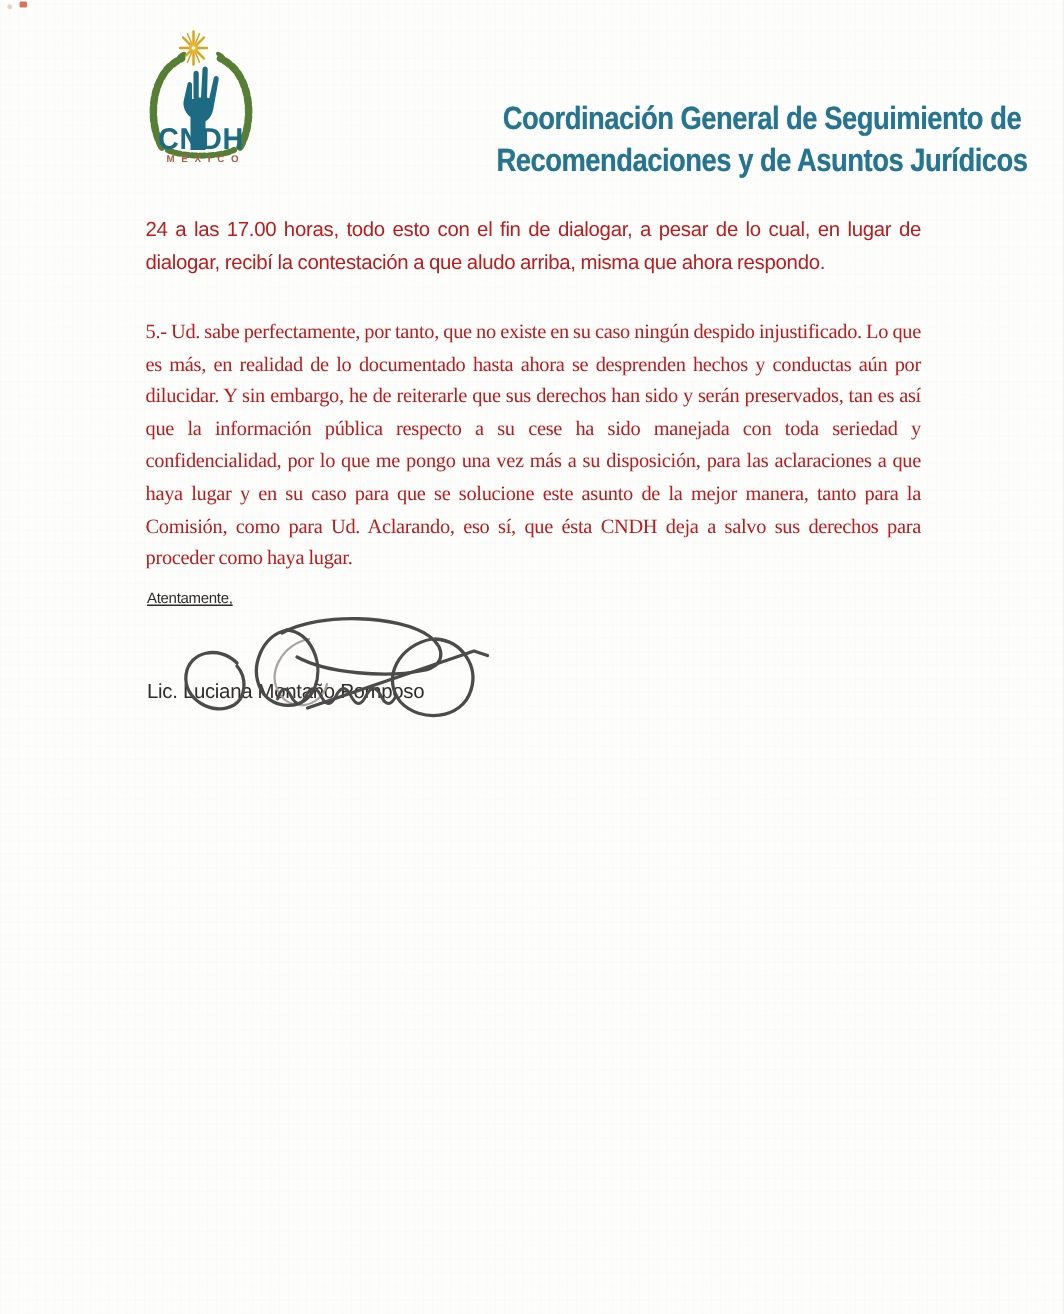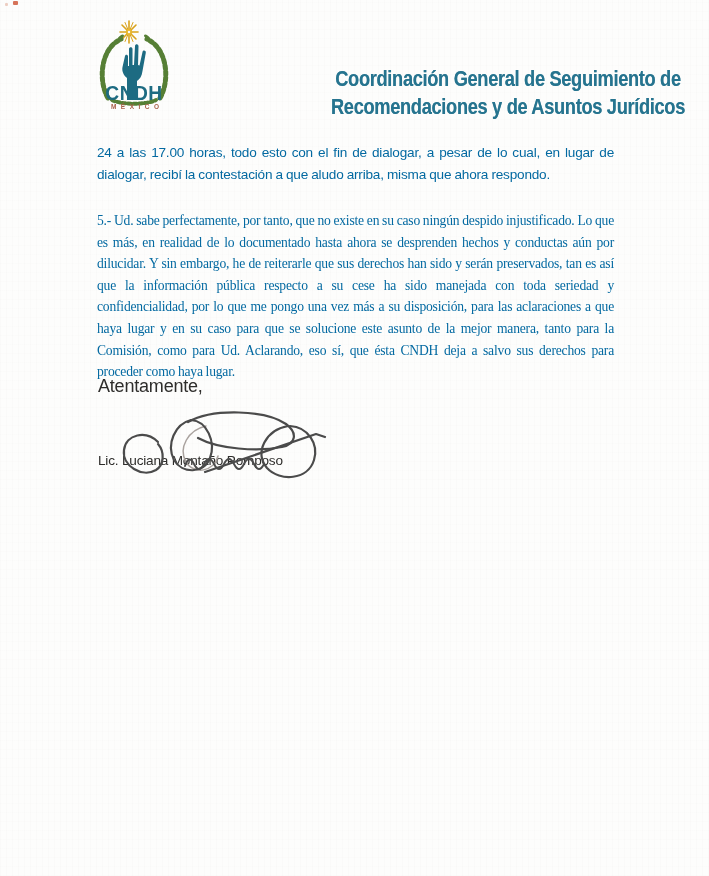--- a/index.html
+++ b/index.html
@@ -55,25 +55,25 @@
     transform-origin:50% 50%;
     text-shadow:0 0 .6px rgba(38,116,143,.65);
   }
 
   
   .para{
     position:absolute;left:97px;width:517px;
     font-size:13.6px;line-height:21.6px;
     letter-spacing:-0.2px;word-spacing:-0.4px;
     text-align:justify;
-    color:#0369a1;
+    color:#b91c1c;
   }
   .para-intro{top:142px;}
   .para-5{top:210px;font-family:Liberation Serif, serif;}
-  .closing{position:absolute;left:98px;top:376px;font-size:18px;letter-spacing:-0.2px;}
+  .closing{position:absolute;left:98px;top:394px;font-size:10px;letter-spacing:-0.2px;text-decoration:underline;}
   .signer{position:absolute;left:98px;top:453px;font-size:13.6px;letter-spacing:-0.2px;z-index:1;}
 
   
   .signature{position:absolute;left:118px;top:408px;z-index:2;}
 </style>
 </head>
 <body>
 
 <div class="page">
 

